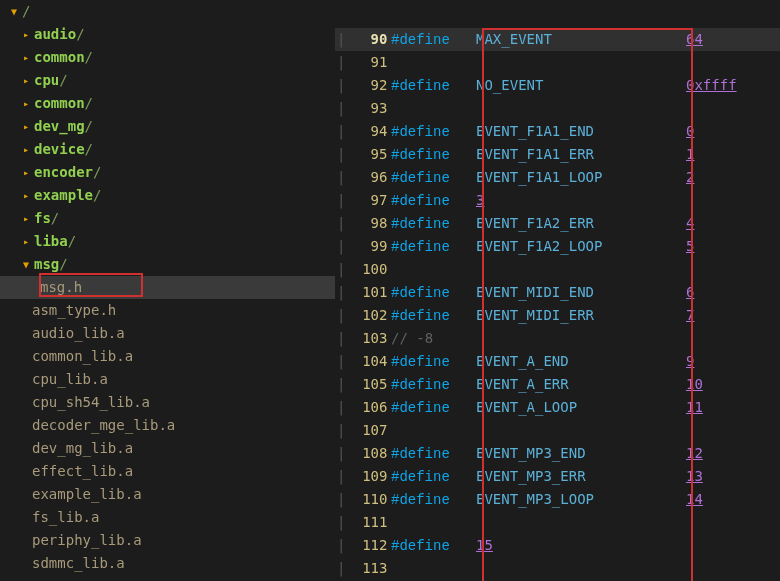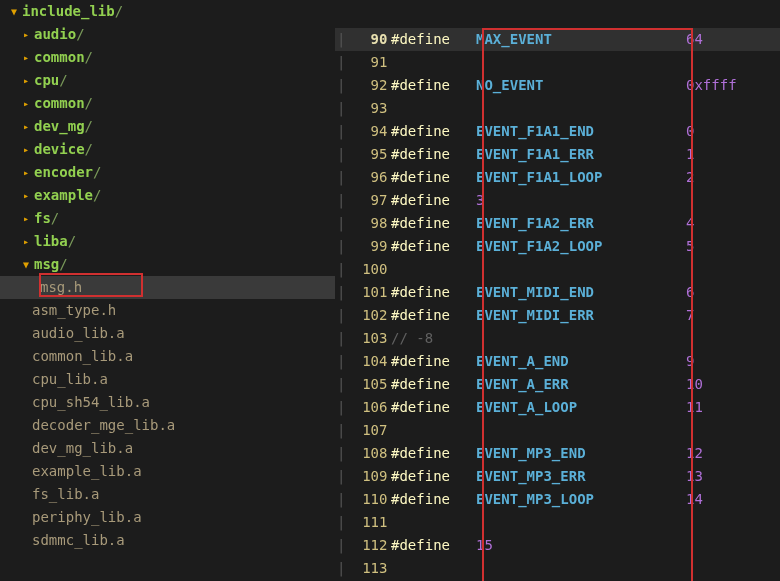--- a/index.html
+++ b/index.html
@@ -80,38 +80,37 @@
   .code-row {
     height: 23px;
     line-height: 23px;
     display: flex;
     white-space: nowrap;
   }
   .code-row.cursor-line { background: #303030; }
   .pipe { color: #555; padding: 0 2px; }
   .lnum { color: #d0c080; width: 40px; display:inline-block; text-align:right;}
   .lnum.cur { color: #e8e0b0; font-weight: bold; }
-  .kw { color: #fef9c3; }
+  .kw { color: #0ea5e9; font-family: Liberation Mono, monospace; }
   .ident { color: #5bb0d8; }
-  .num { color: #b070d8; }
+  .num { color: #b070d8; text-decoration: underline; }
   .comment { color: #606060; }
   .code-area { flex: 1; position: relative; }
   .code-cell-define { width: 85px; display:inline-block; }
-  .code-cell-name { width: 210px; display:inline-block;font-weight:bold; }
+  .code-cell-name { width: 210px; display:inline-block; }
 </style>
 </head>
 <body>
 
 <div class="sidebar">
   <div class="gutter-left"></div>
   <div class="fold-marker" style="top:276px;"></div>
 
   <div class="tree-row">
     <span class="arrow open">▼</span>
-    <span class="dir-name">include_lib</span>
       <span class="dir-slash">/</span>
   </div>
 
   <div id="dir-list">
       <div class="tree-row indent-1">
         <span class="arrow closed">▸</span>
         <span class="dir-name">audio</span>
         <span class="dir-slash">/</span>
       </div>
       <div class="tree-row indent-1">
@@ -191,20 +190,24 @@
         <span style="width:12px;display:inline-block"></span>
         <span class="file-name">cpu_sh54_lib.a</span>
       </div>
       <div class="tree-row indent-1">
         <span style="width:12px;display:inline-block"></span>
         <span class="file-name">decoder_mge_lib.a</span>
       </div>
       <div class="tree-row indent-1">
         <span style="width:12px;display:inline-block"></span>
         <span class="file-name">dev_mg_lib.a</span>
+      </div>
+      <div class="tree-row indent-1">
+        <span style="width:12px;display:inline-block"></span>
+        <span class="file-name">effect_lib.a</span>
       </div>
       <div class="tree-row indent-1">
         <span style="width:12px;display:inline-block"></span>
         <span class="file-name">example_lib.a</span>
       </div>
       <div class="tree-row indent-1">
         <span style="width:12px;display:inline-block"></span>
         <span class="file-name">fs_lib.a</span>
       </div>
       <div class="tree-row indent-1">

